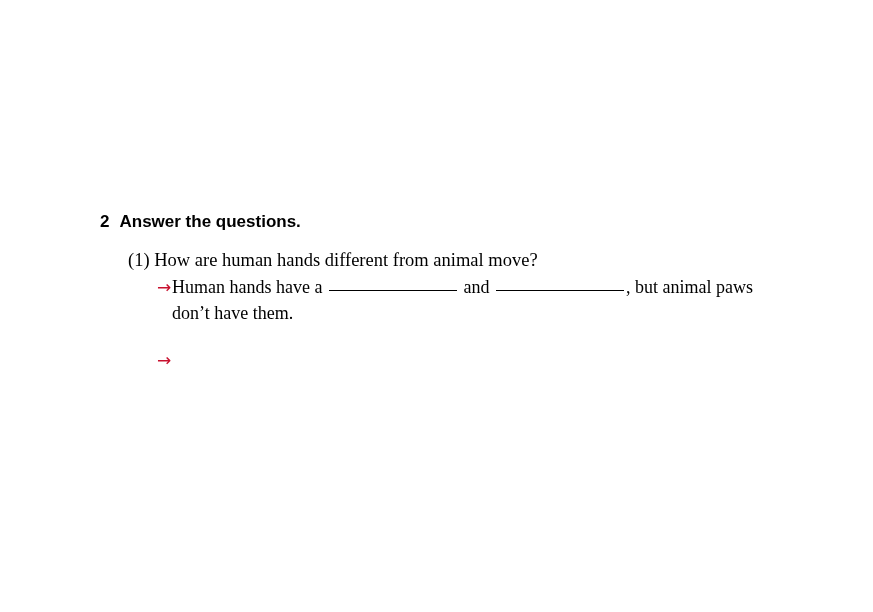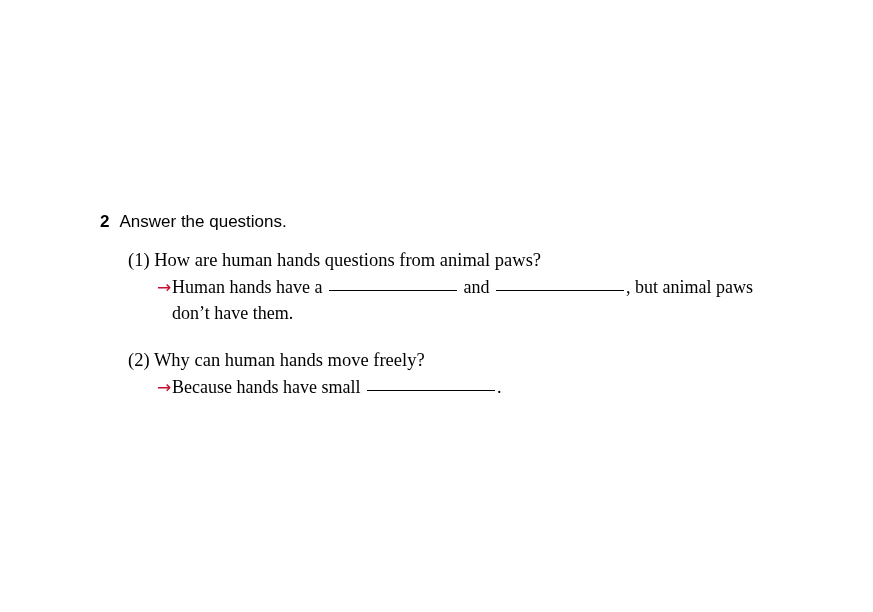--- a/index.html
+++ b/index.html
@@ -32,21 +32,21 @@
   }
   .ex-num {
     font-family: "Liberation Sans", sans-serif;
     font-weight: bold;
     font-size: 17px;
     line-height: 20px;
     color: #000;
   }
   .ex-title {
     font-family: "Liberation Sans", sans-serif;
-    font-weight: normal;
+    font-weight: bold;
     font-size: 17px;
     line-height: 20px;
     color: #000;
   }
   .q-block {
     margin-left: 28px;
     margin-top: 15px;
   }
   .q-line {
     font-family: "Liberation Serif", serif;
@@ -96,33 +96,28 @@
   <div class="exercise">
 
     <div class="ex-head">
       <span class="ex-num">2</span>
       <span class="ex-title">Answer the questions.</span>
     </div>
 
     <div class="q-block">
       <div class="q-line">
         <span>(1)</span>
-        <span>How are human hands questions from animal paws?</span>
+        <span>How are human hands different from animal move?</span>
       </div>
       <div class="a-line">
         <span class="arrow">→</span>
         <span class="a-text"><span>Human hands have a </span><span class="blank short"></span><span> and </span><span class="blank short"></span><span>, but animal paws don’t have them.</span></span>
       </div>
     </div>
 
     <div class="q-block gap2">
-      <div class="q-line">
-        <span>(2)</span>
-        <span>Why can human hands move freely?</span>
-      </div>
       <div class="a-line">
         <span class="arrow">→</span>
-        <span class="a-text"><span>Because hands have small </span><span class="blank short"></span><span>.</span></span>
       </div>
     </div>
 
   </div>
 </div>
 
 </body></html>

